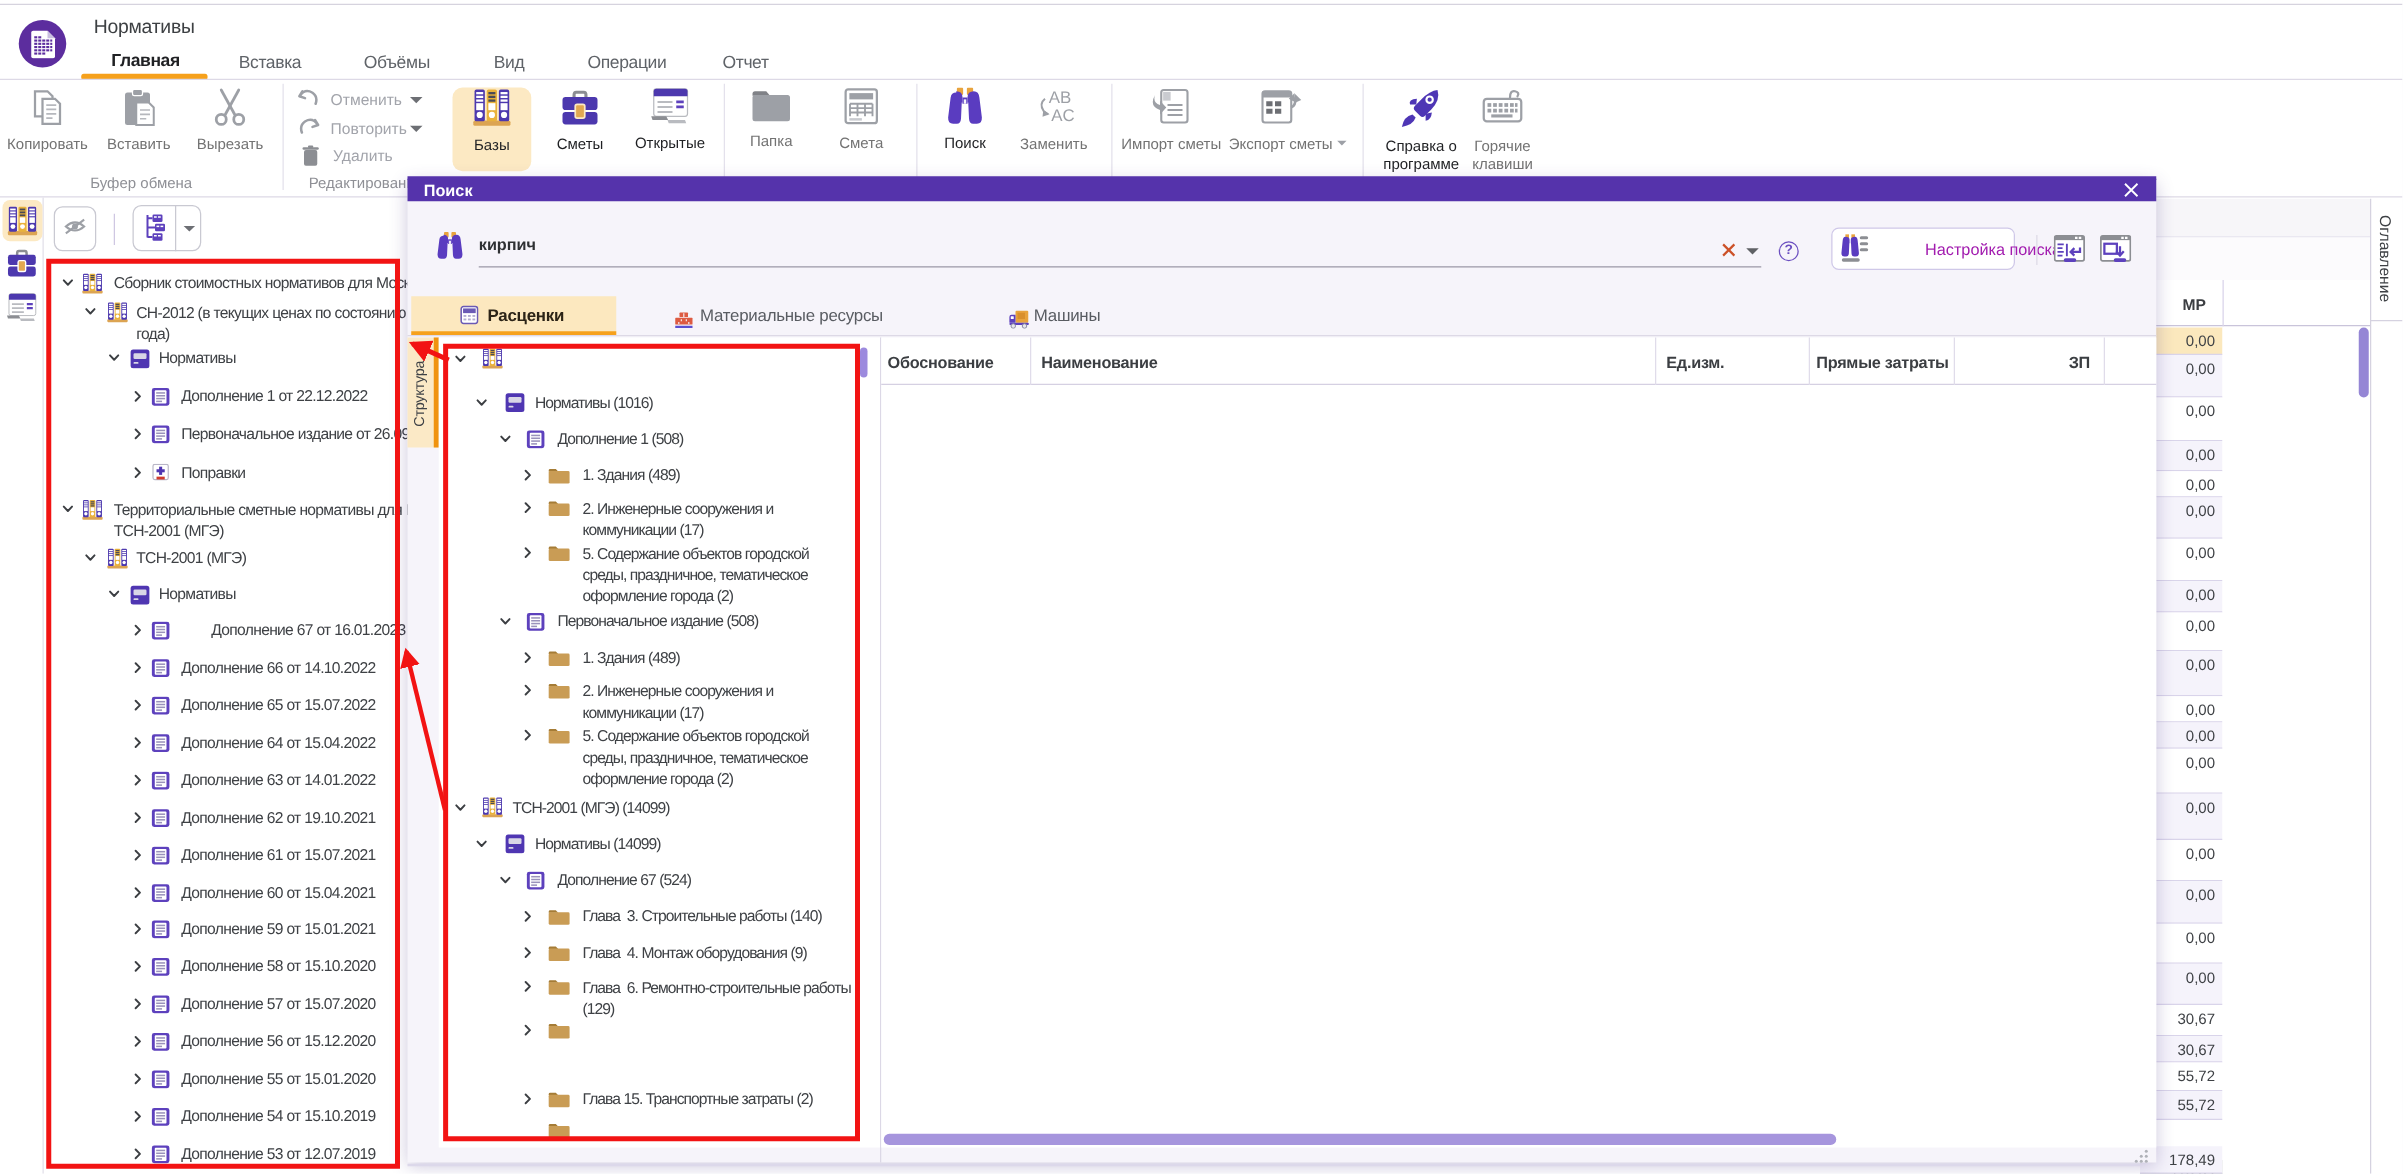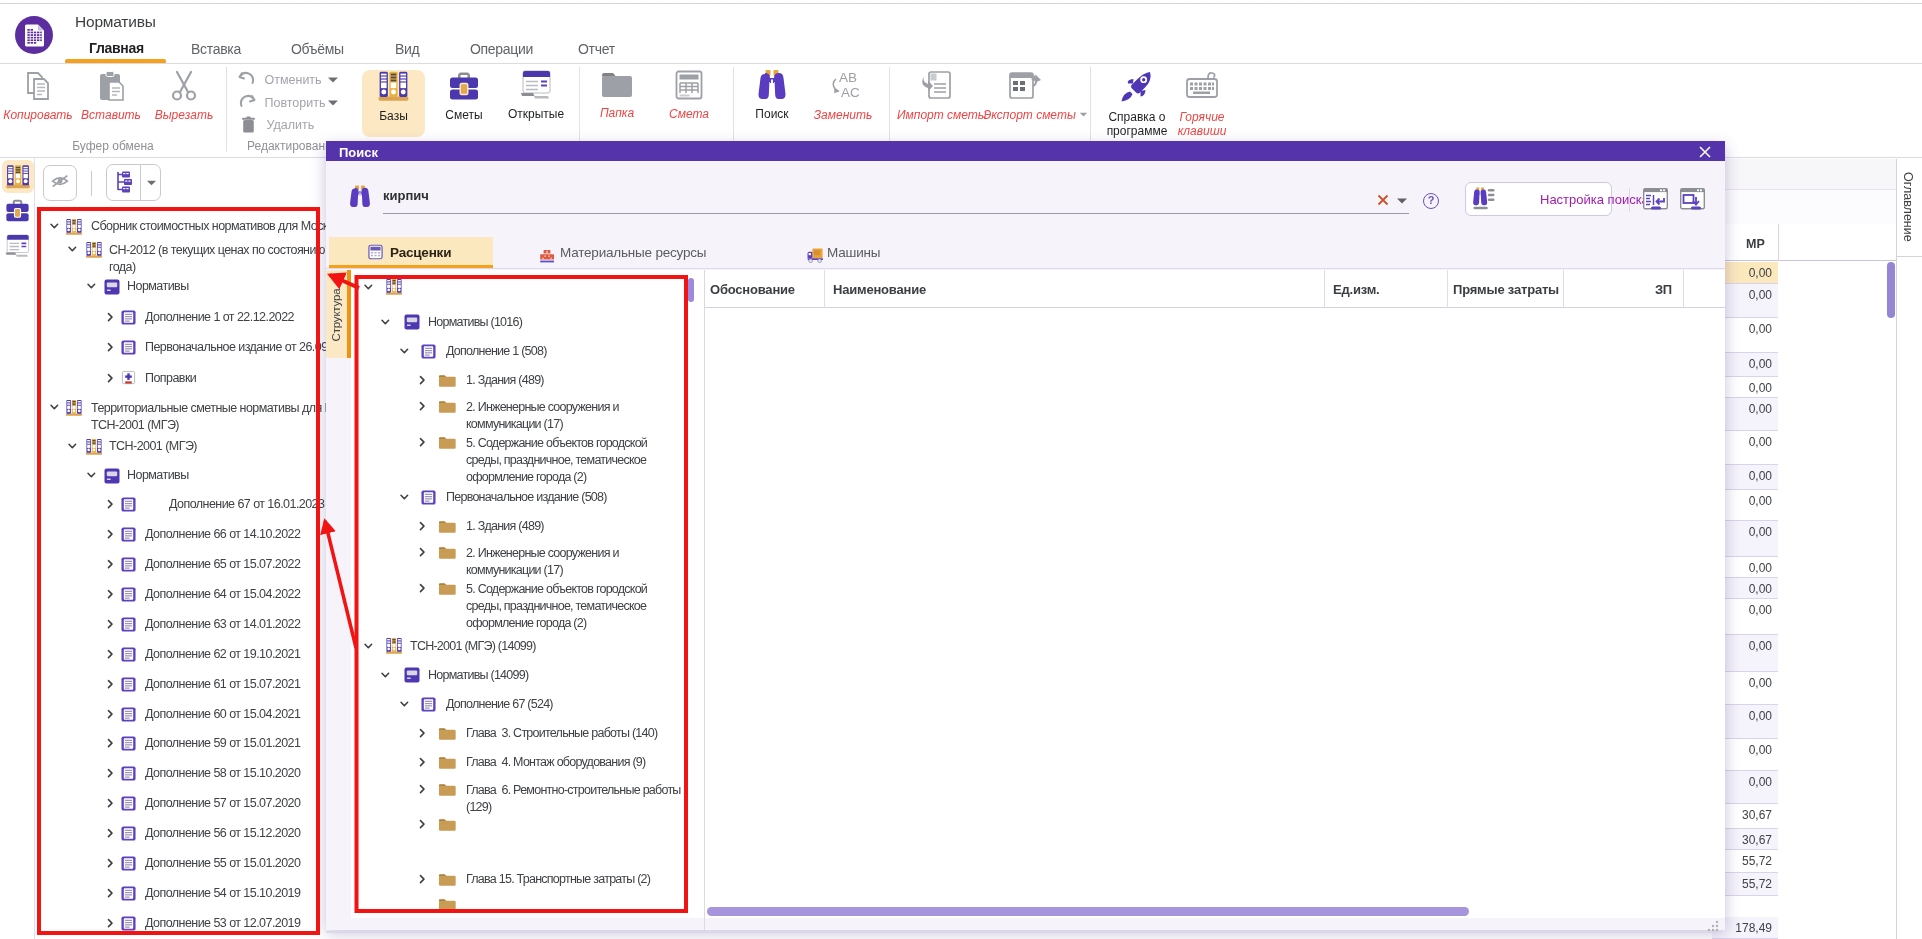--- a/index.html
+++ b/index.html
@@ -4,21 +4,21 @@
 <style>
   html,body{margin:0;padding:0;}
   #root{position:relative;width:1922px;height:939px;overflow:hidden;background:#fff;
         font-family:"Liberation Sans",sans-serif;color:#3e4145;}
   .abs{position:absolute;}
   .nw{white-space:nowrap;}
   
   .rtab{position:absolute;top:41px;font-size:14px;letter-spacing:-0.3px;color:#5f6368;}
   .rb{position:absolute;top:70px;text-align:center;font-size:12px;color:#44474c;}
   .rb .lb{margin-top:3px;white-space:nowrap;}
-  .rb.dis .lb{color:#ef4444;font-style:italic;}
+  .rb.dis .lb{color:#737373;}
   .vsep{position:absolute;top:67px;height:85px;width:1px;background:#e4e1ec;}
   .grplb{position:absolute;top:139px;font-size:12px;color:#8f9096;text-align:center;}
   
   .srow{position:absolute;font-size:12.5px;color:#a2a4ab;}
   
   .tr{position:absolute;font-size:12.5px;letter-spacing:-0.55px;color:#3e4145;}
   .i18{position:absolute;width:18px;height:18px;}
   .chev{position:absolute;width:11px;height:11px;}
   
   #dlg{position:absolute;left:326px;top:143px;width:1399px;height:787px;background:#f6f4fa;

